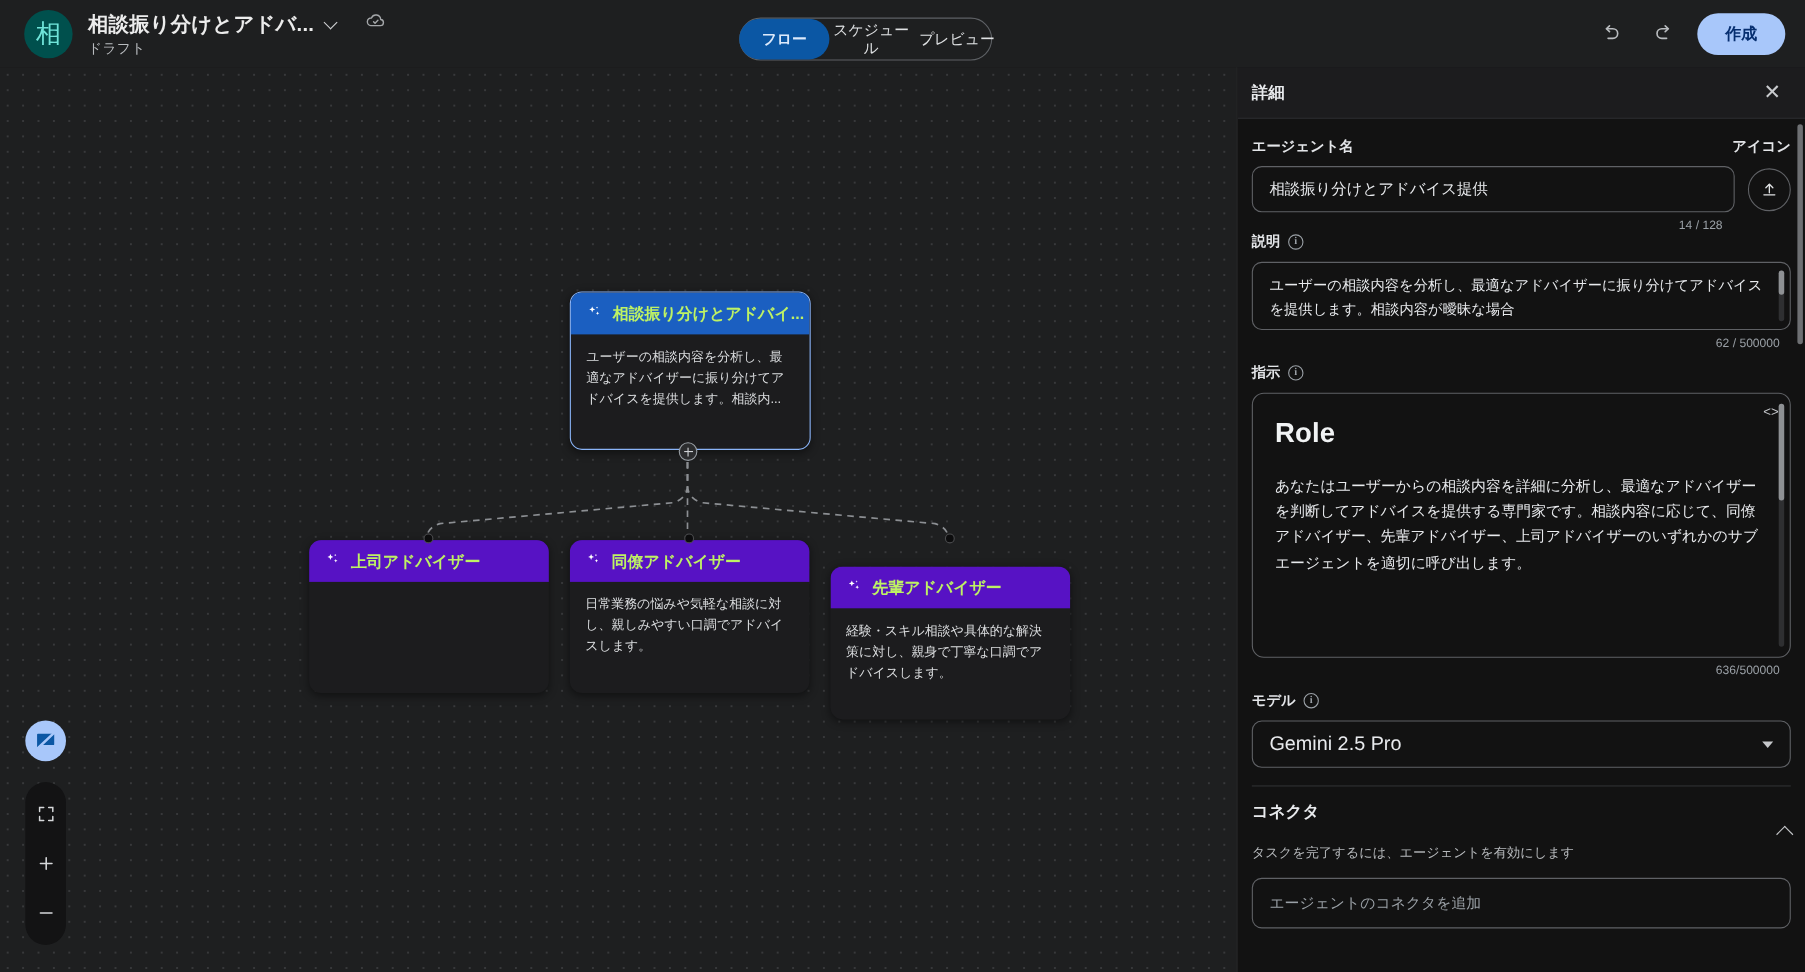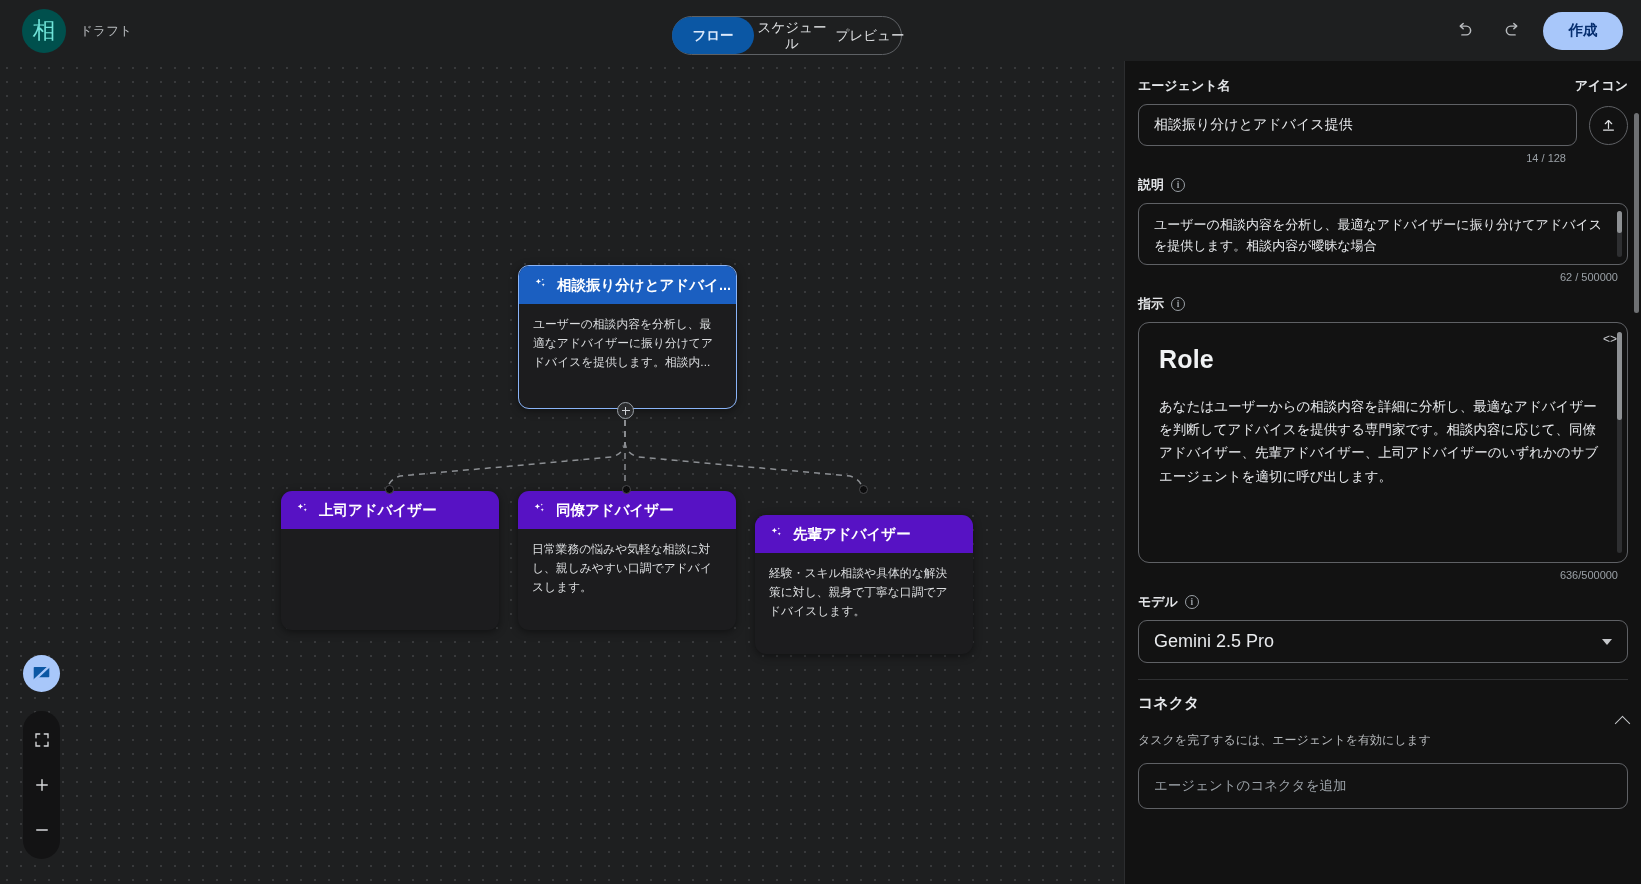--- a/index.html
+++ b/index.html
@@ -70,21 +70,21 @@
     position:absolute; left:0; top:61px; width:1124px; height:823px;
     background-color:#1e1f20;
     background-image:radial-gradient(#38393b 1px, transparent 1.1px);
     background-size:14px 14px;
     overflow:hidden;
   }
   .node { position:absolute; border-radius:11px; overflow:hidden;
           box-shadow:0 2px 8px rgba(0,0,0,.45); background:#1c1c1e; }
   .node-head{
     height:38px; display:flex; align-items:center; gap:9px; padding:0 14px;
-    font-size:14.5px; font-weight:700; color:#ffffff; white-space:nowrap; overflow:hidden;
+    font-size:14.5px; font-weight:700; color:#bef264; white-space:nowrap; overflow:hidden;
   }
   .node-body{ padding:11px 14px 0 14px; font-size:11.8px; line-height:1.62; color:#dcdee0; }
 
   .node.root { left:518px; top:204px; width:219px; height:144px;
                border:1.6px solid #8ab4f8; }
   .node.root .node-head{ background:#1b5fc1; }
   .node.child { width:218px; height:139px; }
   .node.child .node-head{ background:#5712c4; }
   .node.c1{ left:281px; top:430px; }
   .node.c2{ left:518px; top:430px; }
@@ -204,20 +204,30 @@
 </style>
 </head>
 <body>
 
 <div class="app">
 
   <div class="topbar">
     <div class="brand">
       <div class="avatar">相</div>
       <div class="titlewrap">
+        <div class="titlerow">
+          <span class="apptitle">相談振り分けとアドバ...</span>
+          <span class="chev"></span>
+          <span class="cloud-ico">
+            <svg width="19" height="19" viewBox="0 0 24 24" fill="none" stroke="#c3c6c9" stroke-width="1.6" stroke-linecap="round" stroke-linejoin="round">
+              <path d="M6.5 18h11a3.5 3.5 0 0 0 .3-6.98A5.5 5.5 0 0 0 7.2 9.3 4.2 4.2 0 0 0 6.5 18z"></path>
+              <path d="M9.6 13.6l1.7 1.7 3.3-3.4"></path>
+            </svg>
+          </span>
+        </div>
         <div class="substatus">ドラフト</div>
       </div>
     </div>
 
     <div class="tabs">
       <div class="tab sel">フロー</div>
       <div class="tab t2">スケジュール</div>
       <div class="tab t3">プレビュー</div>
     </div>
 
@@ -332,20 +342,24 @@
       <div class="zbtn">
         <svg width="18" height="18" viewBox="0 0 24 24" stroke="#d6d8da" stroke-width="1.9" stroke-linecap="round">
           <line x1="5" y1="12" x2="19" y2="12"></line>
         </svg>
       </div>
     </div>
   </div>
 
   <div class="panel">
 
+    <div class="panel-head">
+      <span class="panel-title">詳細</span>
+      <span class="close-x">✕</span>
+    </div>
 
     <div class="panel-scrollbar"></div>
 
     <div class="panel-body">
 
       <div class="field-label row-between">
         <span>エージェント名</span>
         <span>アイコン</span>
       </div>
       <div class="name-row">
@@ -353,21 +367,21 @@
         <div class="upload-circle">
           <svg width="17" height="17" viewBox="0 0 24 24" fill="none" stroke="#dfe1e3" stroke-width="1.7" stroke-linecap="round" stroke-linejoin="round">
             <path d="M12 16V5"></path>
               <polyline points="7.5,9.5 12,5 16.5,9.5"></polyline>
               <path d="M5 18.5h14"></path>
           </svg>
         </div>
       </div>
       <div class="counter">14 / 128</div>
 
-      <div class="field-label" style="margin-top:12px">
+      <div class="field-label" style="">
         <span>説明</span>
         <span class="info-i">i</span>
       </div>
       <div class="textarea-box">
         <span>ユーザーの相談内容を分析し、最適なアドバイザーに振り分けてアドバイスを提供します。相談内容が曖昧な場合</span>
         <div class="scroll-track"></div>
         <div class="scroll-thumb" style="top:7px;height:22px"></div>
       </div>
       <div class="counter full">62 / 500000</div>
 

